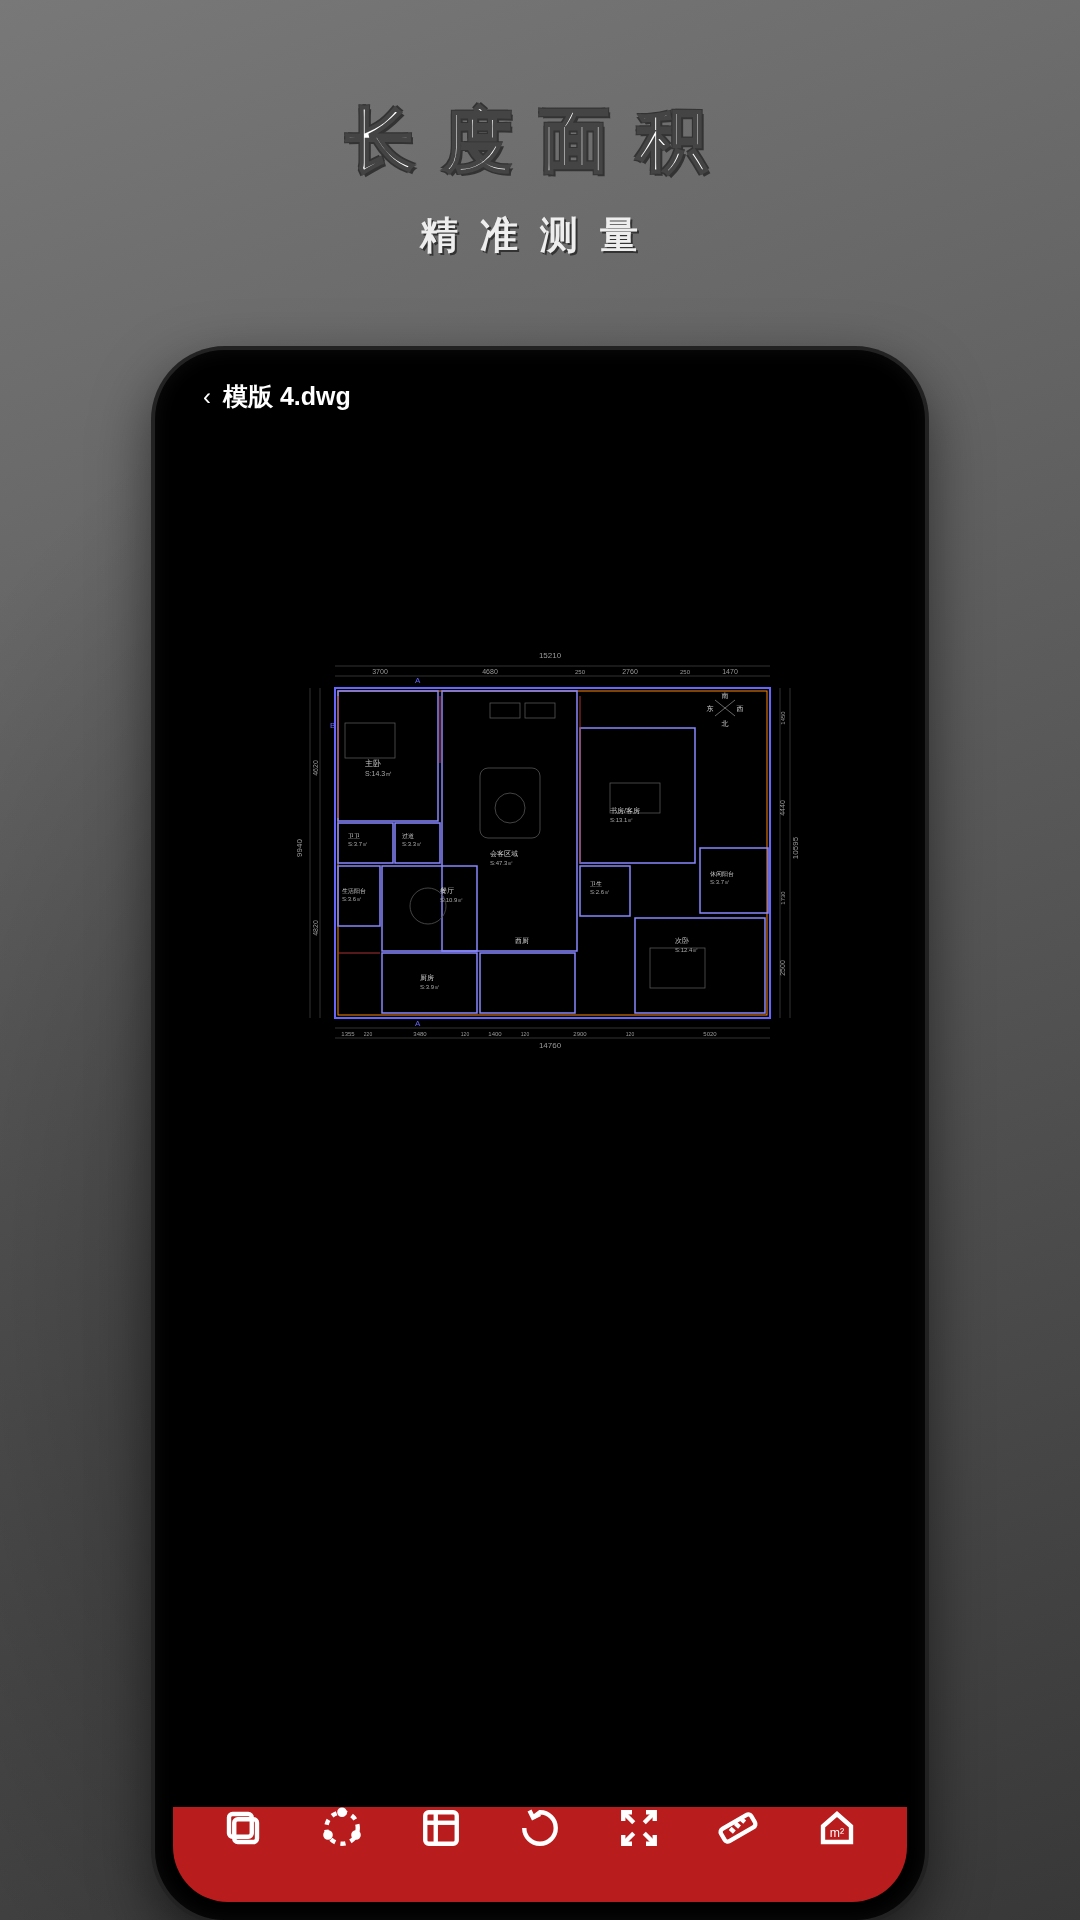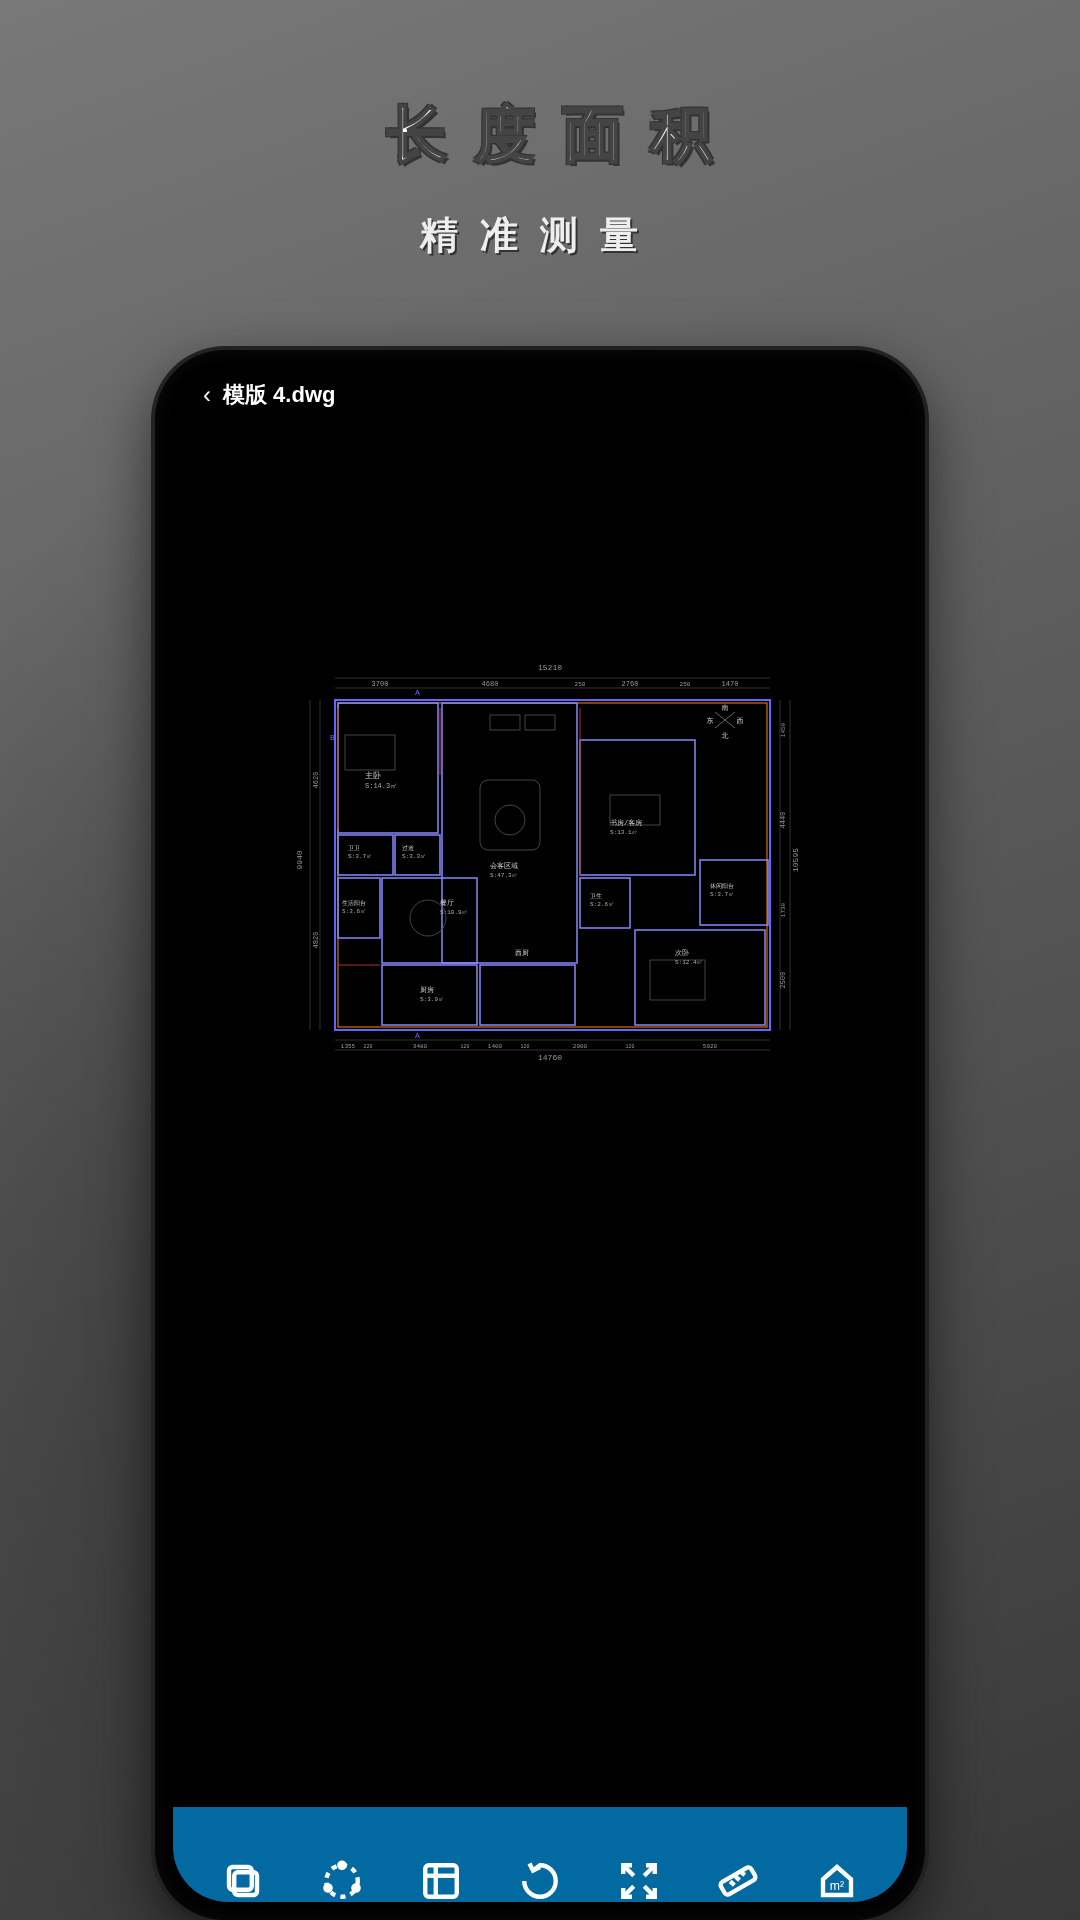--- a/index.html
+++ b/index.html
@@ -16,26 +16,25 @@
   width: 100%;
   height: 100%;
   background: radial-gradient(ellipse at 30% 70%, rgba(0,0,0,0.3) 0%, transparent 50%),
               linear-gradient(160deg, #787878 0%, #686868 25%, #585858 50%, #484848 75%, #383838 100%);
 }
 .title-main {
   position: absolute;
   top: 95px;
   left: 50%;
   transform: translateX(-50%);
-  font-size: 60px;
+  font-size: 69px;
   font-weight: 900;
   color: #fff;
   letter-spacing: 28px;
   text-shadow: 3px 3px 0 #333, -2px -2px 0 #333, 2px -2px 0 #333, -2px 2px 0 #333;
-  margin-left: 23px;
   -webkit-text-stroke: 2px #444;
 }
 .title-sub {
   position: absolute;
   top: 210px;
   left: 50%;
   transform: translateX(-50%);
   font-size: 38px;
   font-weight: 600;
   color: #eee;
@@ -70,46 +69,45 @@
   display: flex;
   align-items: center;
   gap: 12px;
 }
 .back-arrow {
   color: #fff;
   font-size: 24px;
 }
 .file-name {
   color: #fff;
-  font-size: 22px;
+  font-size: 25px;
   font-weight: 700;
 }
 .floorplan {
   position: absolute;
-  top: 292px;
+  top: 280px;
   left: 50%;
   transform: translateX(-50%);
   width: 520px;
   height: 420px;
-  font-family: Liberation Mono, monospace;
 }
 .floorplan svg {
   width: 100%;
   height: 100%;
 }
 .bottom-toolbar {
   position: absolute;
   bottom: 0;
   left: 0;
   right: 0;
   height: 95px;
-  background: #0369a1;
+  background: #b91c1c;
   display: flex;
   justify-content: space-around;
-  align-items: flex-end;
+  align-items: flex-start;
   padding: 0 20px;
 }
 .tool-icon {
   width: 42px;
   height: 42px;
   display: flex;
   align-items: center;
   justify-content: center;
 }
 .tool-icon svg {

